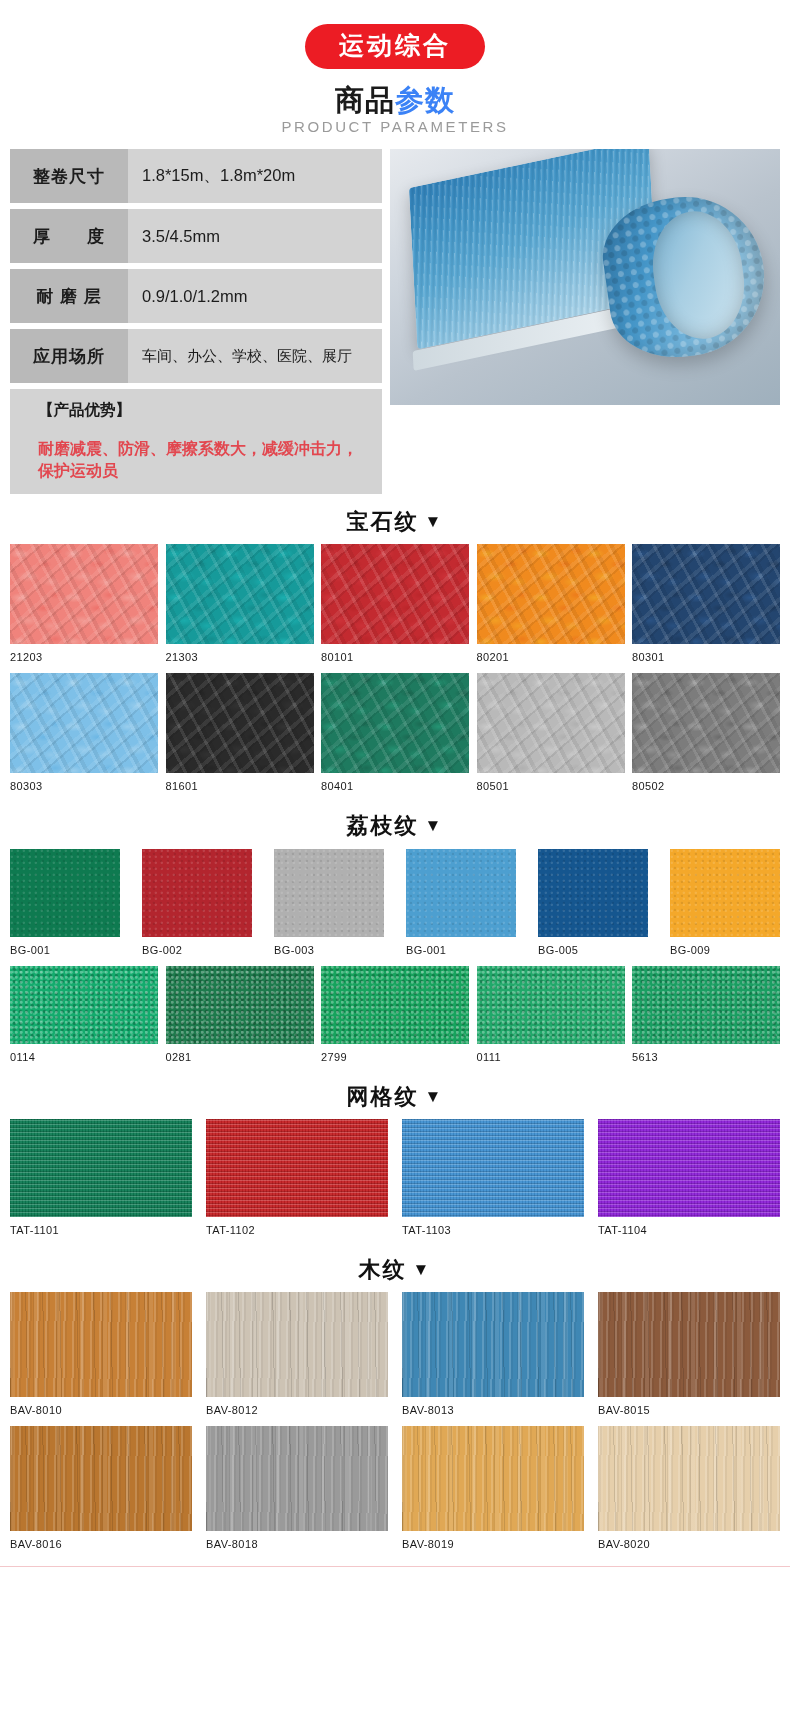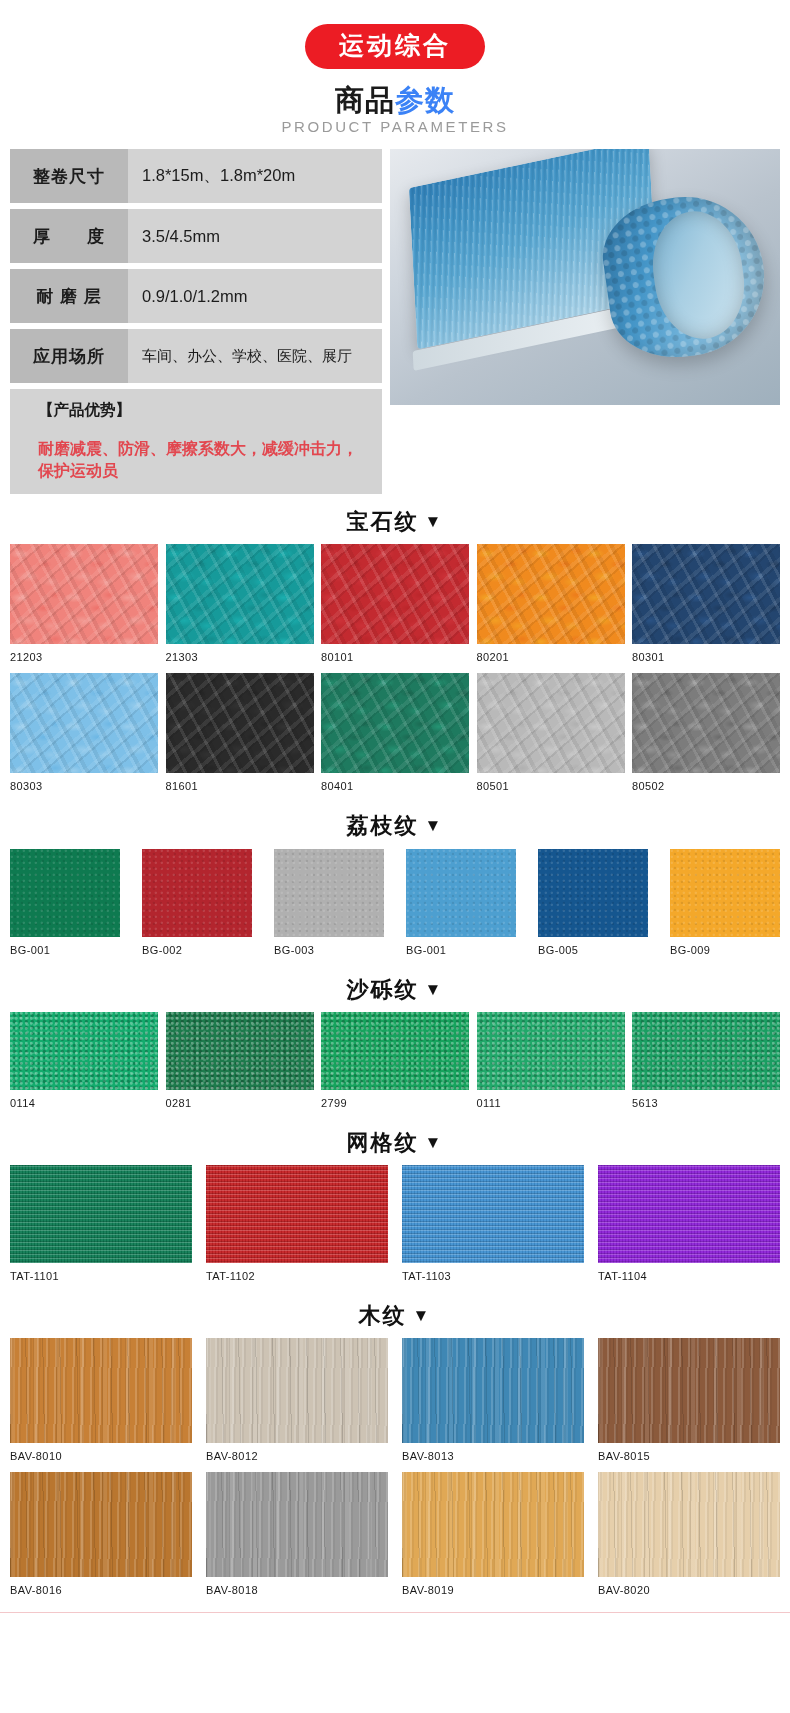--- a/index.html
+++ b/index.html
@@ -309,21 +309,20 @@
         </div>
         <div class="swatch-cell">
           <div class="sw tex-lychee" style="width: 110px; height: 88px; background: rgb(21, 86, 143);"></div>
           <div class="sw-label">BG-005</div>
         </div>
         <div class="swatch-cell">
           <div class="sw tex-lychee" style="width: 110px; height: 88px; background: rgb(244, 168, 42);"></div>
           <div class="sw-label">BG-009</div>
         </div>
       </div>
-      <div class="sec-head"><span>沙砾纹</span><span class="caret">▼</span></div>
       <div class="swatch-row">
         <div class="swatch-cell">
           <div class="sw tex-sand" style="width: 148px; height: 78px; background: rgb(19, 171, 109);"></div>
           <div class="sw-label">0114</div>
         </div>
         <div class="swatch-cell">
           <div class="sw tex-sand" style="width: 148px; height: 78px; background: rgb(29, 122, 76);"></div>
           <div class="sw-label">0281</div>
         </div>
         <div class="swatch-cell">

